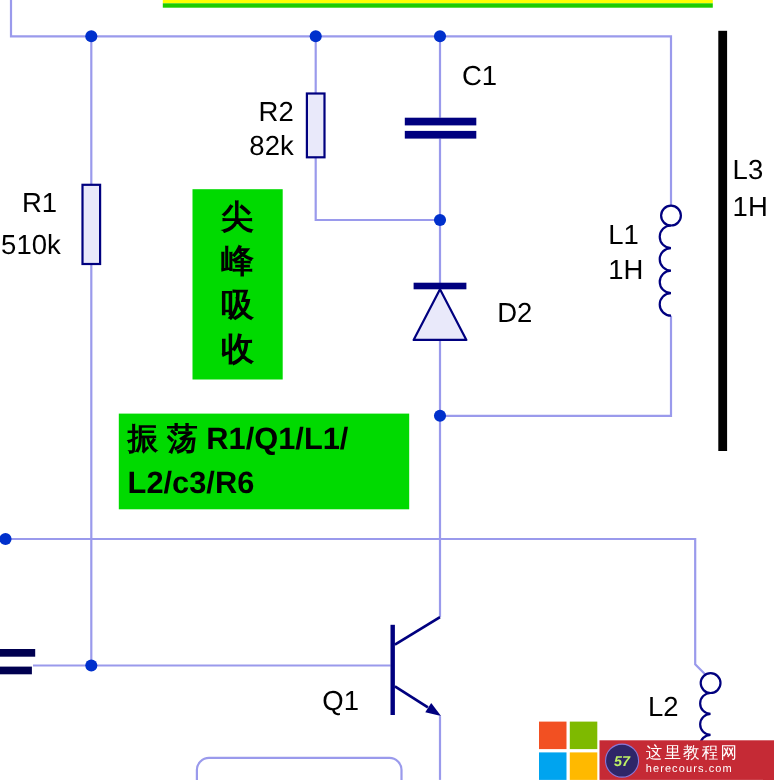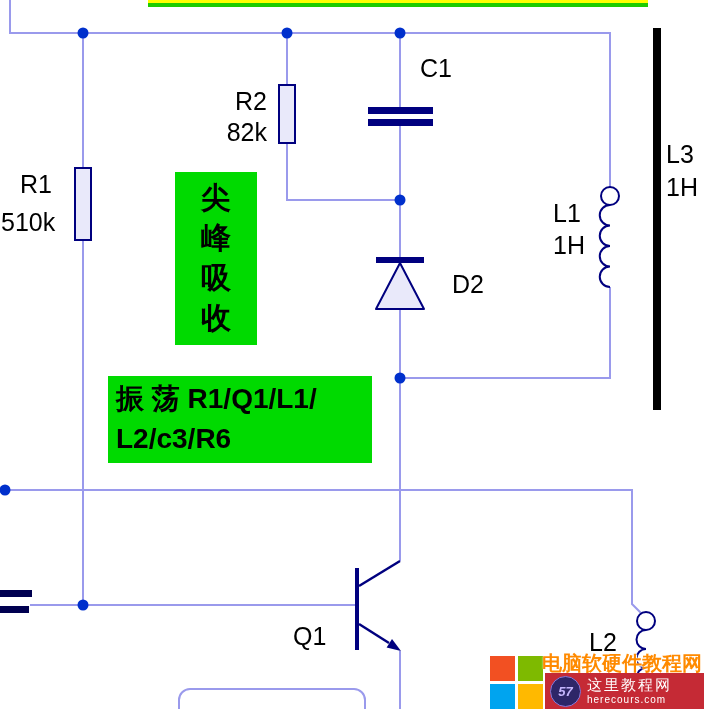--- a/index.html
+++ b/index.html
@@ -24,21 +24,21 @@
               border:2px solid #9a9aec;border-radius:12px;background:#fff;}
   
   .win-logo{position:absolute;left:490px;top:656px;width:53px;height:53px;
             display:grid;grid-template-columns:25px 25px;grid-template-rows:25px 25px;gap:3px;}
   .w1{background:#f25022;} .w2{background:#7eba00;} .w3{background:#00a4ef;} .w4{background:#ffb900;}
   .site-cn{position:absolute;left:542px;top:650px;font-size:20px;font-weight:bold;
            color:#ff8a00;white-space:nowrap;
            text-shadow:0 0 2px #ffffff,1px 1px 0 #ffffff;}
   .badge{position:absolute;left:545px;top:673px;width:159px;height:36px;background:#c52a35;
          display:flex;align-items:center;gap:6px;padding-left:5px;box-sizing:border-box;}
-  .badge-logo{width:29px;height:29px;border-radius:50%;background:#2e2668;color:#c4b5fd;
+  .badge-logo{width:29px;height:29px;border-radius:50%;background:#2e2668;color:#bef264;
               font-size:13px;font-style:italic;font-weight:bold;flex:0 0 auto;
               display:flex;align-items:center;justify-content:center;border:1px solid #8878d8;}
   .badge-text{display:flex;flex-direction:column;color:#fff;line-height:1;}
   .badge-title{font-size:15px;font-weight:normal;letter-spacing:2px;}
   .badge-domain{font-size:10px;margin-top:3px;letter-spacing:1px;}
 </style>
 </head>
 <body>
 
 <div class="stage">
@@ -133,21 +133,20 @@
 L2/c3/R6</div>
 
   <div class="bottom-box"></div>
 
   <div class="win-logo">
     <div class="w1"></div>
     <div class="w2"></div>
     <div class="w3"></div>
     <div class="w4"></div>
   </div>
-  <div class="site-cn">电脑软硬件教程网</div>
   <div class="badge">
     <div class="badge-logo">57</div>
     <div class="badge-text">
       <span class="badge-title">这里教程网</span>
       <span class="badge-domain">herecours.com</span>
     </div>
   </div>
 
 </div>
 

